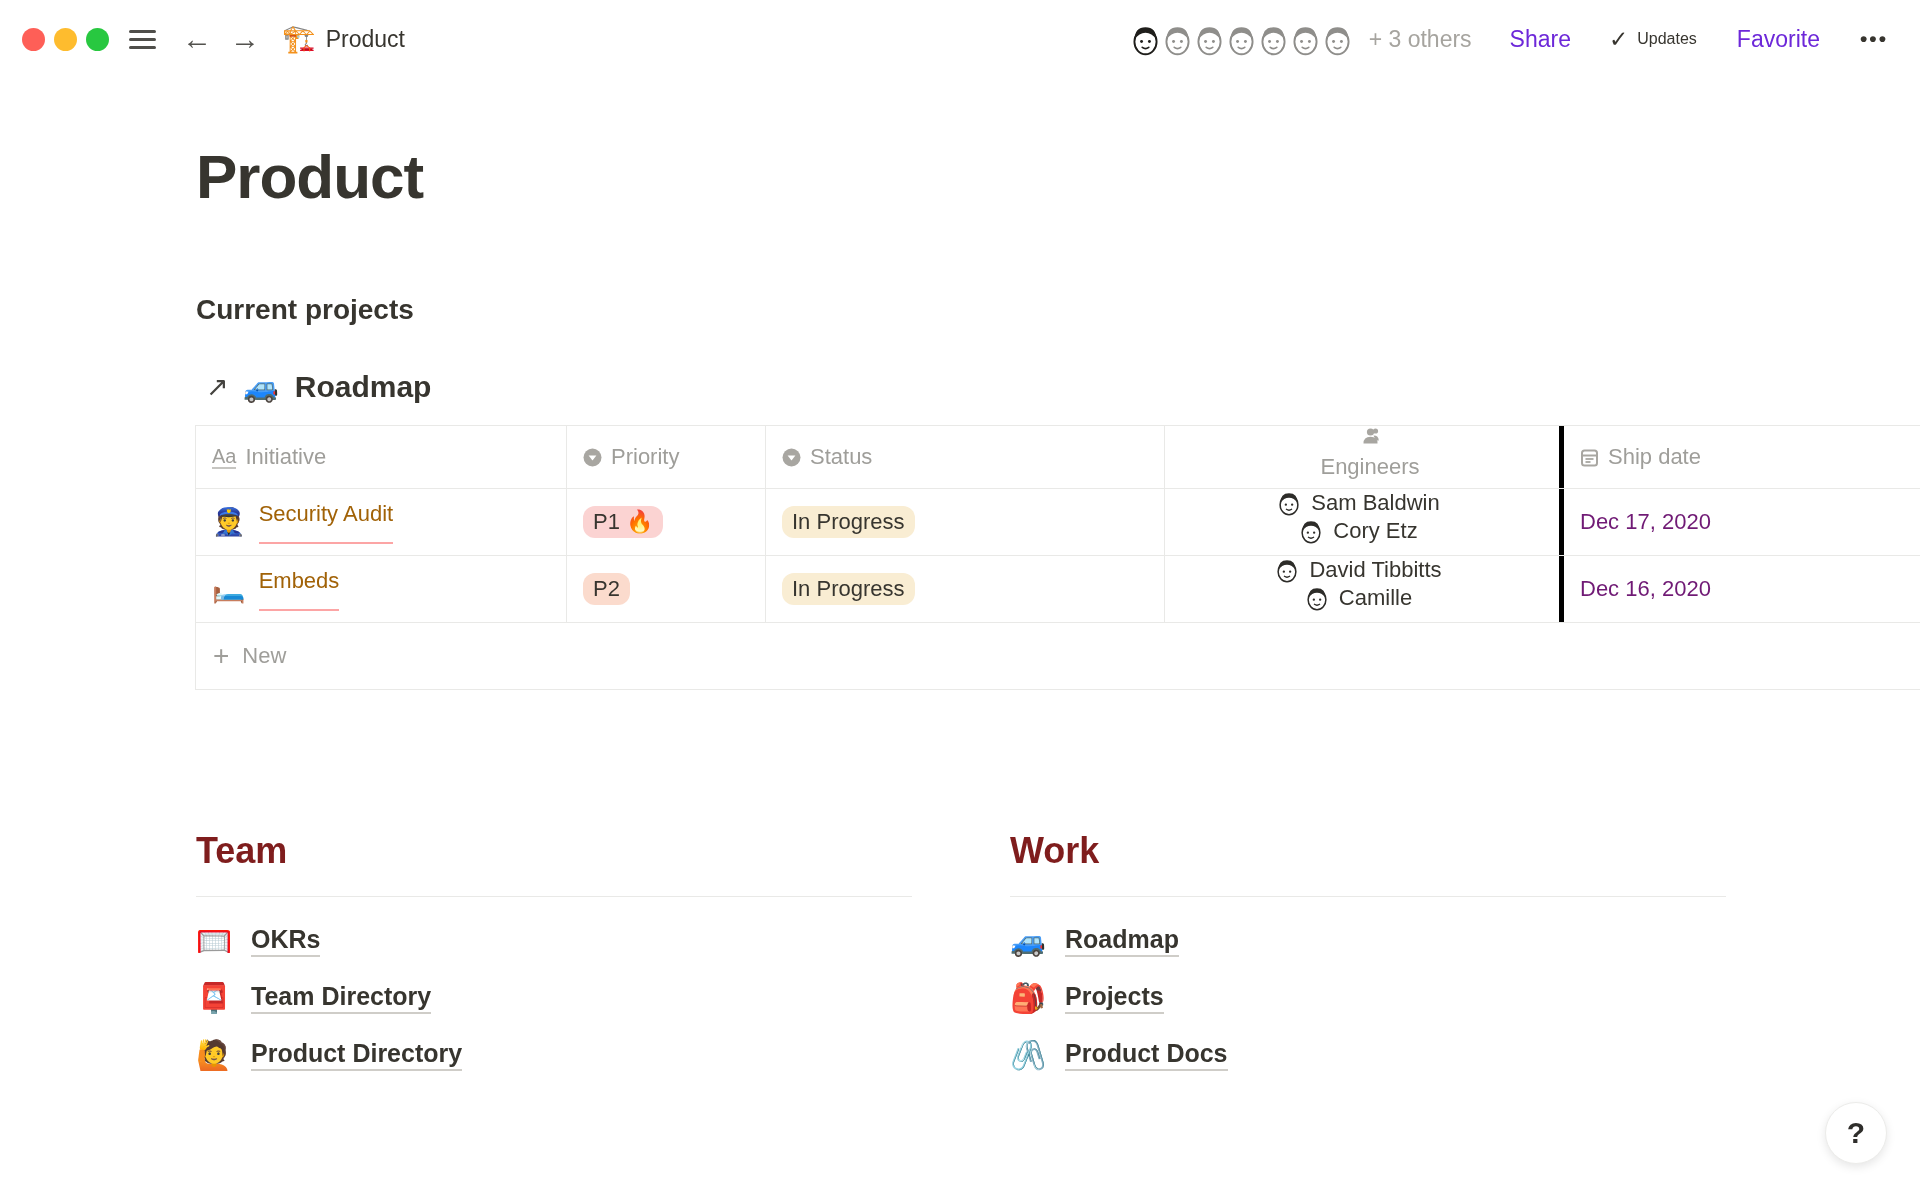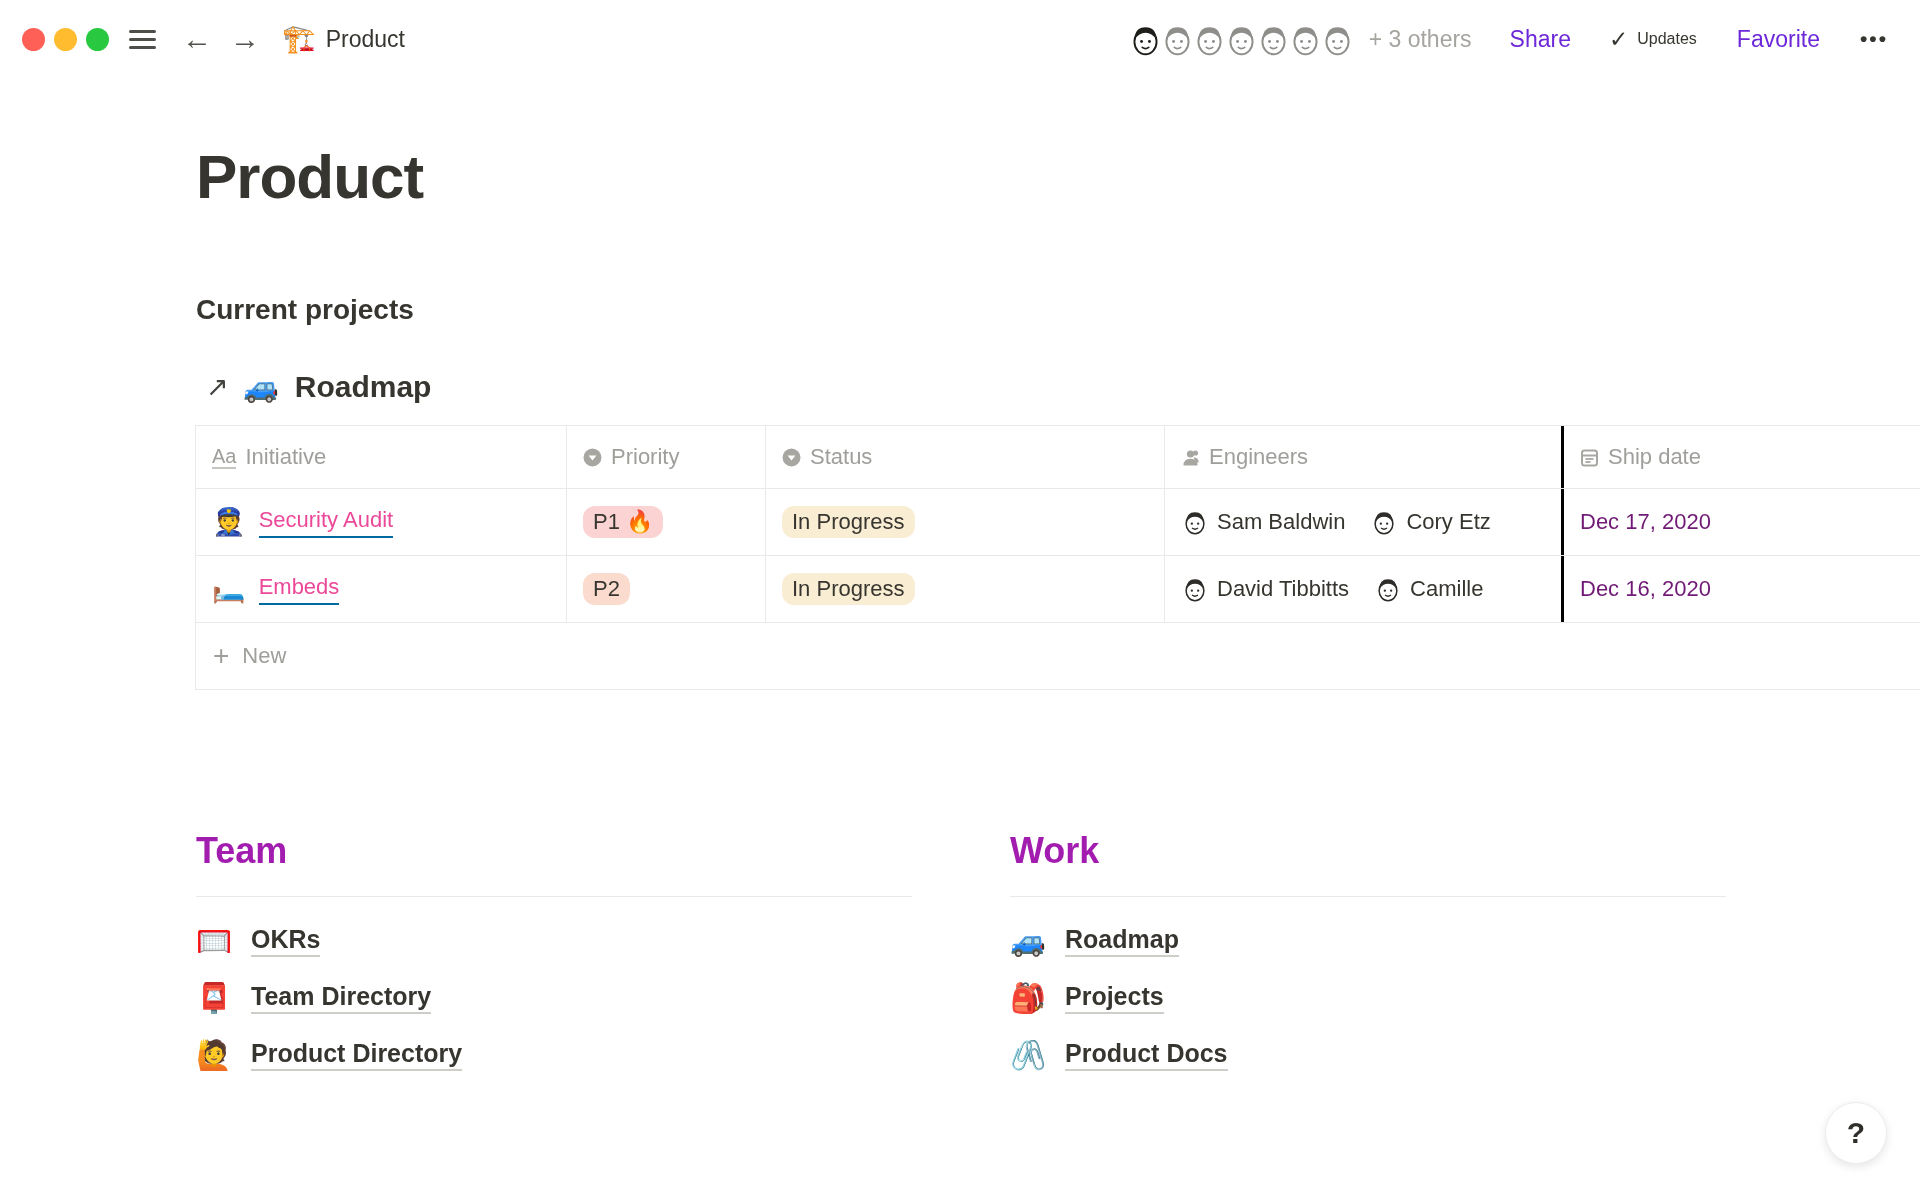--- a/index.html
+++ b/index.html
@@ -51,50 +51,50 @@
   .roadmap-link .label { font-size:30px; font-weight:700; color:#37352f; }
 
   
   .ctable { margin:21px 0 0 195px; width:1725px; border-top:1px solid #e9e9e7;
     border-left:1px solid #e9e9e7; }
   .trow { display:flex; border-bottom:1px solid #e9e9e7; }
   .cell { display:flex; align-items:center; padding-left:16px; overflow:hidden; }
   .c-init { width:371px; border-right:1px solid #e9e9e7; }
   .c-prio { width:199px; border-right:1px solid #e9e9e7; }
   .c-stat { width:399px; border-right:1px solid #e9e9e7; }
-  .c-eng  { width:399px; border-right:3px solid #000000; }
+  .c-eng  { width:399px; border-right:5px solid #000000;flex-direction:column; }
   .c-date { flex:1; }
   .thead { height:63px; }
   .thead .cell { gap:9px; color:#9f9e9a; font-size:22px; cursor:pointer; }
   .aa-ic { font-size:20px; color:#9f9e9a; border-bottom:2px solid #c6c5c1; line-height:1.1; }
   .hicon { width:19px; height:19px; flex:0 0 auto; }
   .tdata { height:67px; }
   .init-wrap { display:flex; align-items:center; gap:13px; cursor:pointer; }
   .init-wrap .emoji { font-size:27px; line-height:1; }
-  .page-link { font-size:22px; font-weight:500; color:#ec4899;
-    border-bottom:2px solid #0369a1; padding-bottom:3px; white-space:nowrap; }
+  .page-link { font-size:22px; font-weight:500; color:#a16207;
+    border-bottom:2px solid #fca5a5; padding-bottom:15px; white-space:nowrap; }
   .badge { font-size:22px; color:#37352f; padding:3px 10px; border-radius:12px; white-space:nowrap; }
   .badge.p1 { background:#fbd3d2; }
   .badge.p2 { background:#fbdbcd; }
   .badge.status { background:#f9edd3; }
   .eng-pair { display:flex; align-items:center; gap:8px; margin-right:25px; flex:0 0 auto; }
   .eng-avatar { width:28px; height:28px; border-radius:50%; overflow:hidden; color:#2d2c29; flex:0 0 auto; }
   .eng-avatar svg { width:100%; height:100%; display:block; }
   .eng-name { font-size:22px; color:#37352f; white-space:nowrap; }
   .c-eng { white-space:nowrap; }
   .date-txt { font-size:22px; color:#701a75; white-space:nowrap; }
   .newrow { height:67px; display:flex; align-items:center; gap:13px; padding-left:17px;
     border-bottom:1px solid #e9e9e7; color:#9f9e9a; cursor:pointer; }
   .newrow .plus { font-size:28px; font-weight:300; line-height:1; }
   .newrow .nlabel { font-size:22px; }
 
   
   .cols { margin:140px 0 0 196px; display:flex; gap:98px; }
   .col { width:716px; }
-  .col h2 { font-size:36px; font-weight:700; color:#a21caf; }
+  .col h2 { font-size:36px; font-weight:700; color:#7f1d1d; }
   .divider { margin-top:24px; height:1px; background:#e9e9e7; }
   .linklist { margin-top:28px; }
   .link-item { display:flex; align-items:center; gap:17px; margin-bottom:25px;
     cursor:pointer; width:max-content; }
   .link-item .emoji { font-size:29px; line-height:1; width:38px; }
   .link-item .label { font-size:25px; font-weight:600; color:#37352f;
     border-bottom:2px solid #cfcdc8; padding-bottom:1px; }
 
   
   .help-btn { position:absolute; right:33px; bottom:36px; width:62px; height:62px;

